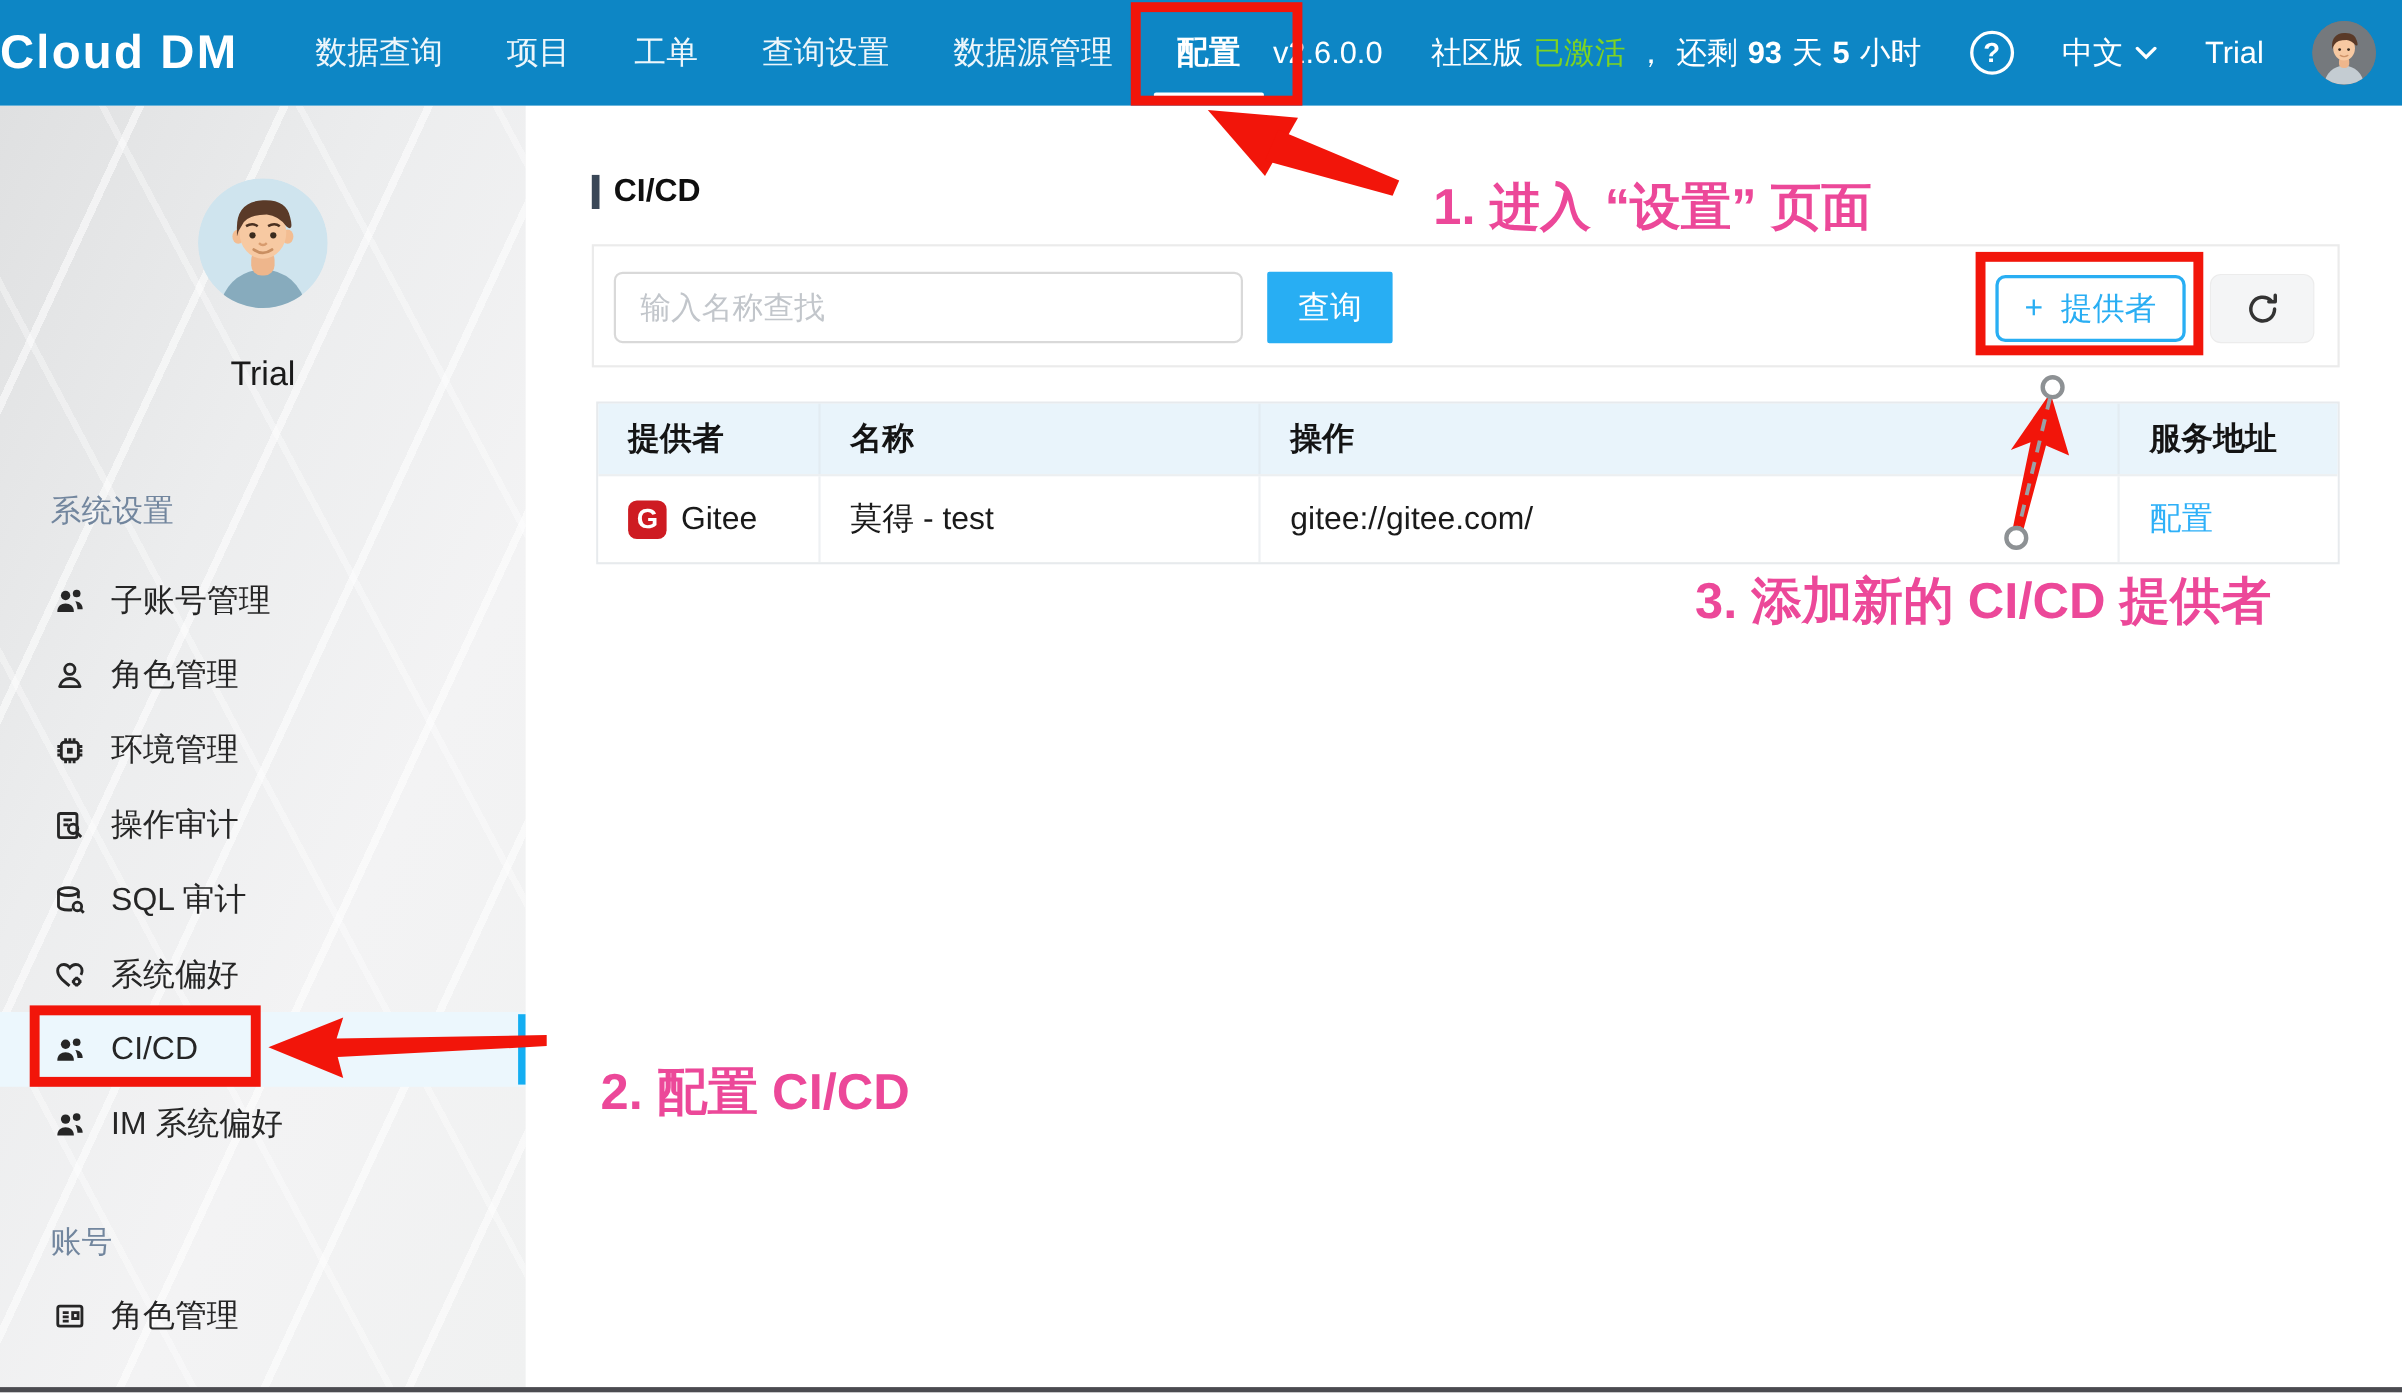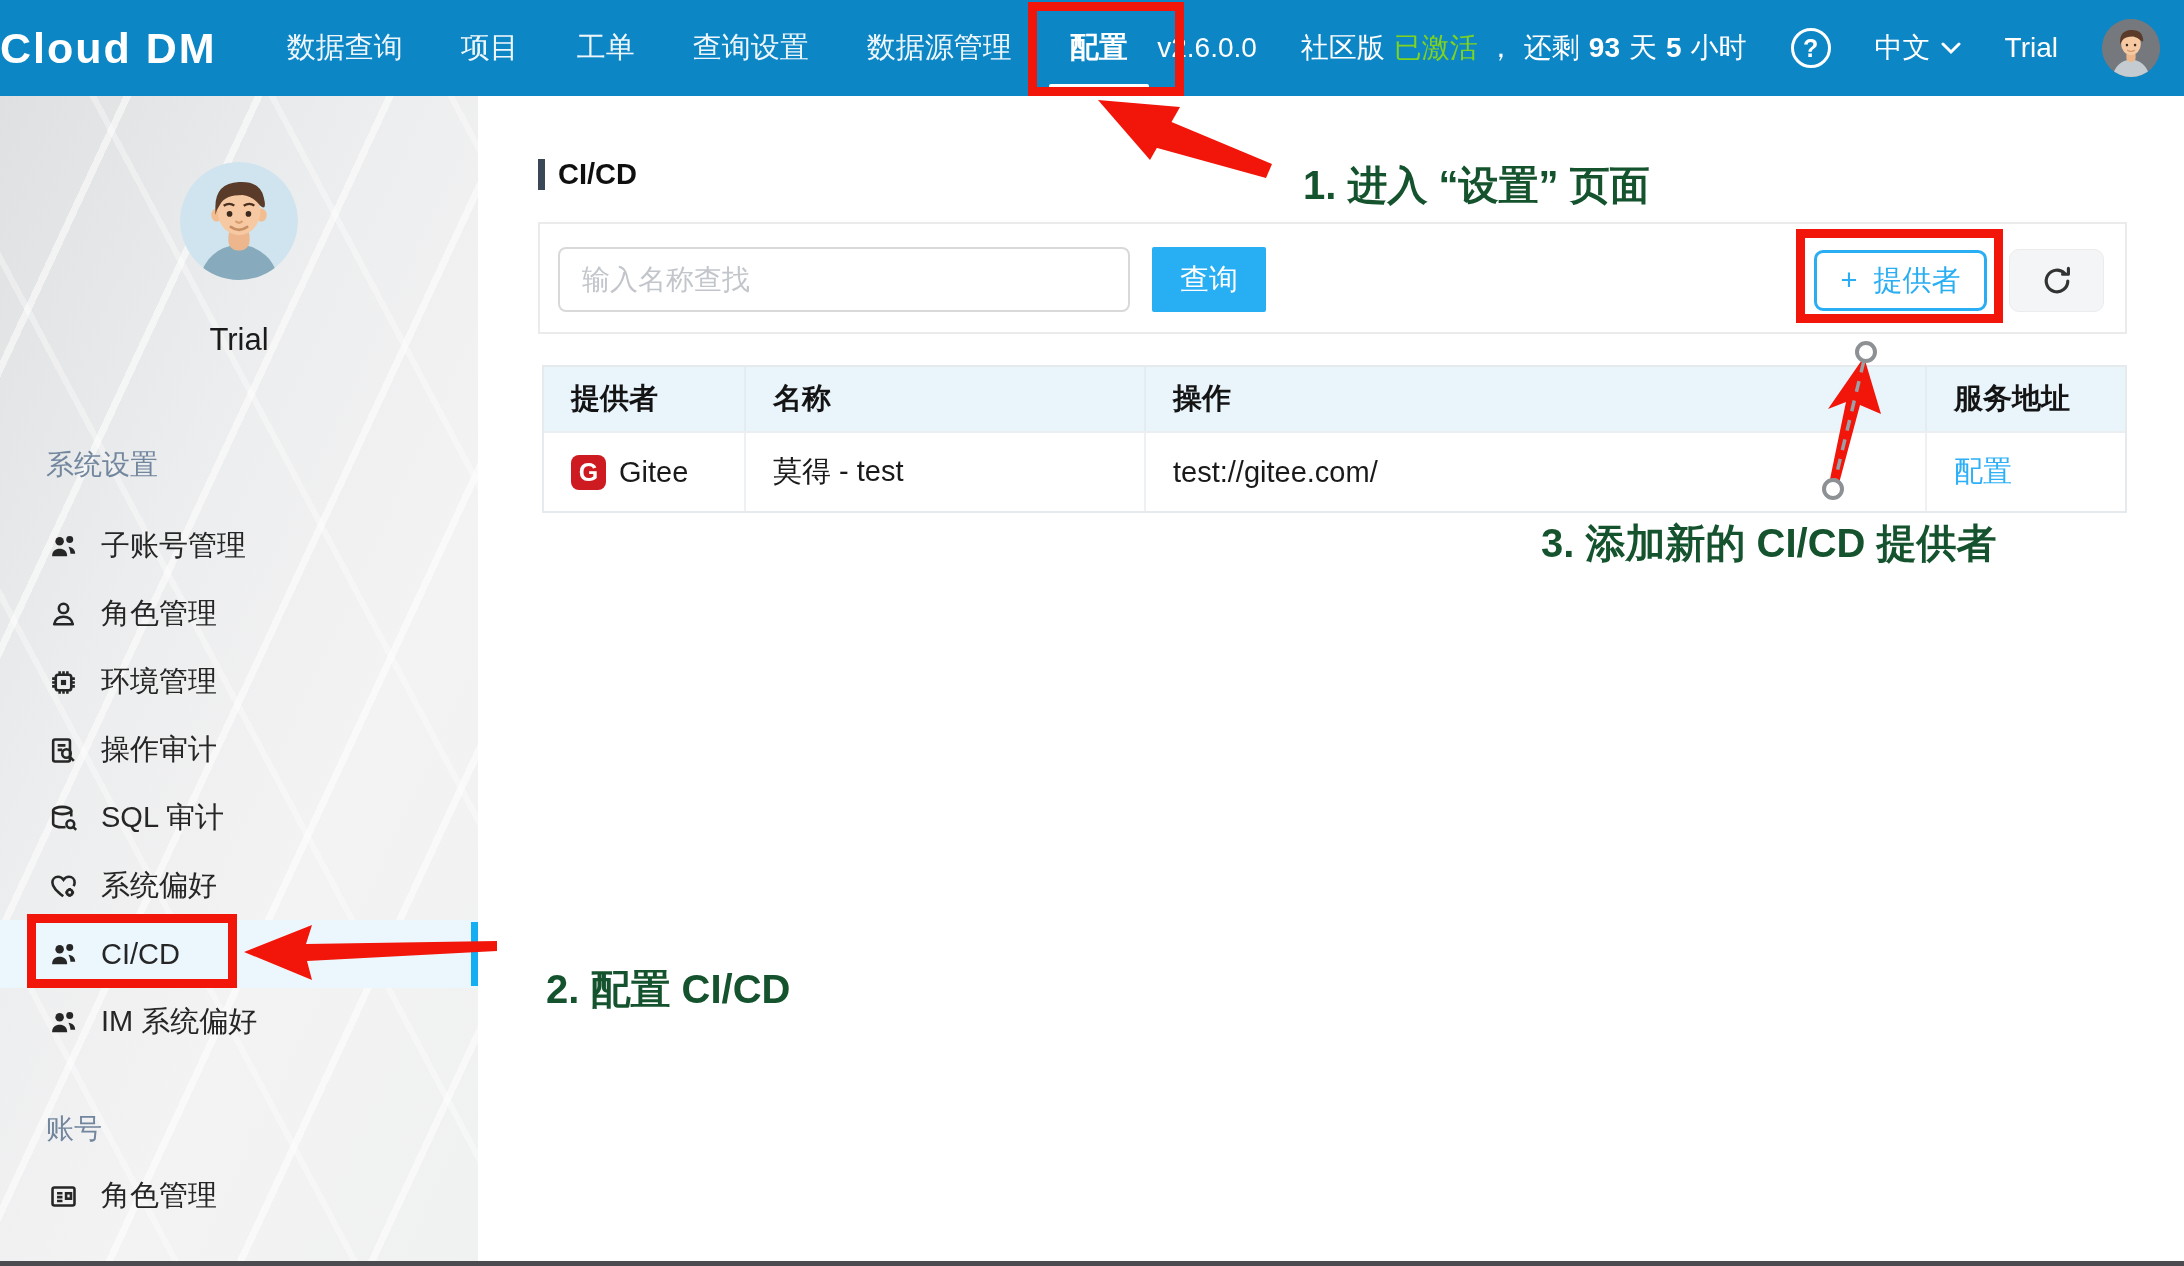--- a/index.html
+++ b/index.html
@@ -80,21 +80,21 @@
     margin-right:13px; }
   .action-link { color:#2eb0f8; cursor:pointer; }
   
   .bottom-strip { position:absolute; left:0; bottom:0; width:2184px; height:5px; background:#4b4b50; }
   
   .anno-layer { position:absolute; inset:0; z-index:100; pointer-events:none; }
   .anno-box { position:absolute; border:9px solid #f2150a; }
   .anno-box1 { left:1028px; top:2px; width:156px; height:94px; }
   .anno-box2 { left:27px; top:914px; width:210px; height:74px; }
   .anno-box3 { left:1796px; top:229px; width:207px; height:94px; }
-  .anno-text { position:absolute; color:#14532d; font-size:40px; font-weight:bold; white-space:nowrap; }
+  .anno-text { position:absolute; color:#ec4899; font-size:46px; font-weight:bold; white-space:nowrap; }
   .anno-t1 { left:1303px; top:158px; }
   .anno-t2 { left:546px; top:962px; }
   .anno-t3 { left:1541px; top:516px; }
   .anno-svg { position:absolute; inset:0; width:100%; height:100%; }
 </style>
 </head>
 <body>
 
 <div class="navbar">
   <div class="logo">Cloud DM</div>
@@ -274,21 +274,21 @@
       <div class="cell">名称</div>
       <div class="cell">操作</div>
       <div class="cell">服务地址</div>
     </div>
     <div class="t-row">
       <div class="cell">
         <span class="gitee-logo">G</span>
         <span>Gitee</span>
       </div>
       <div class="cell">莫得 - test</div>
-      <div class="cell">test://gitee.com/</div>
+      <div class="cell">gitee://gitee.com/</div>
       <div class="cell">
         <span class="action-link">配置</span>
       </div>
     </div>
   </div>
 </div>
 
 <div class="bottom-strip"></div>
 
 <div class="anno-layer">

